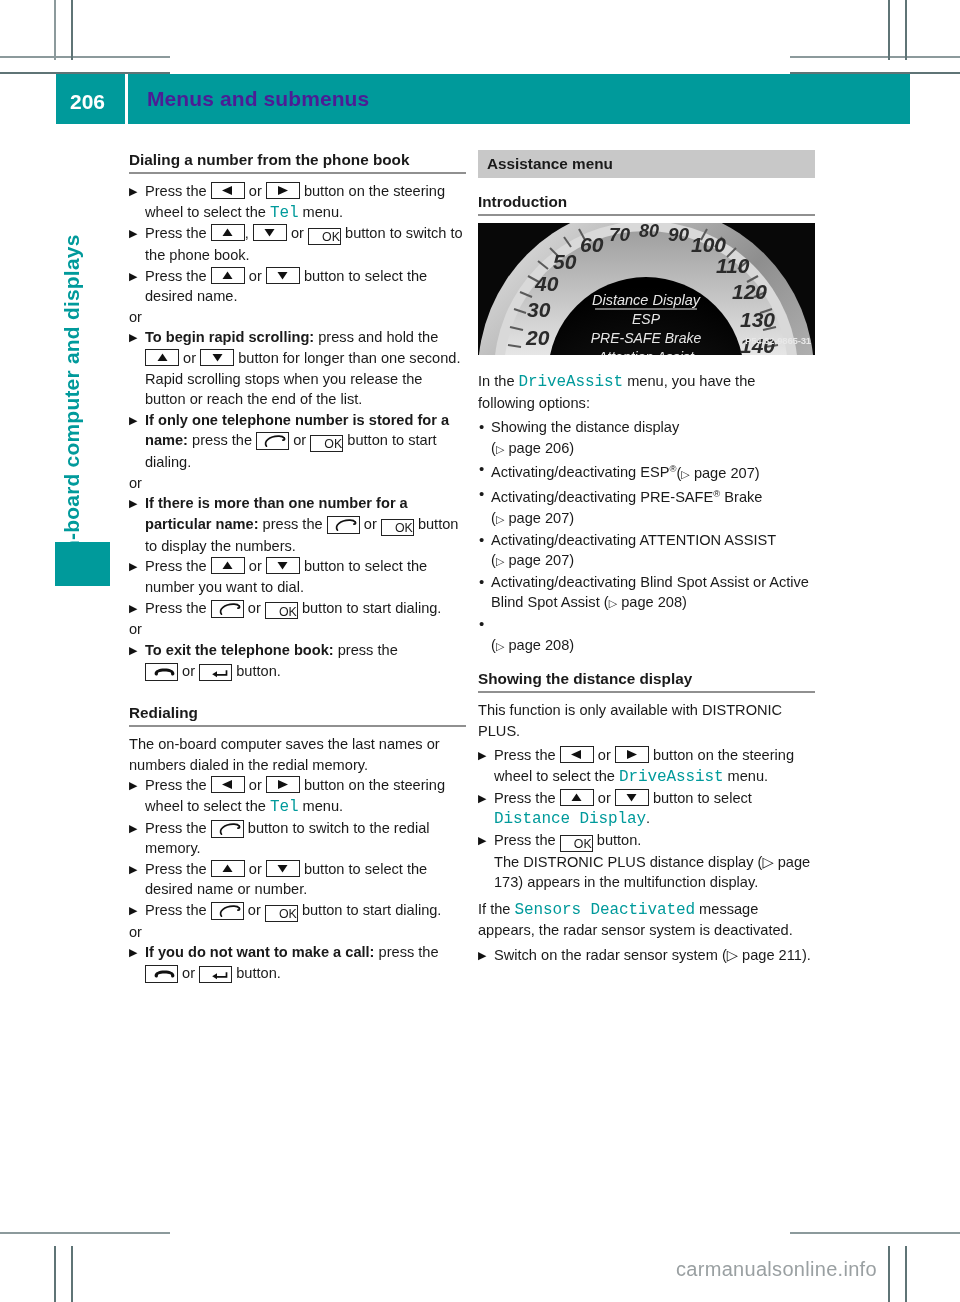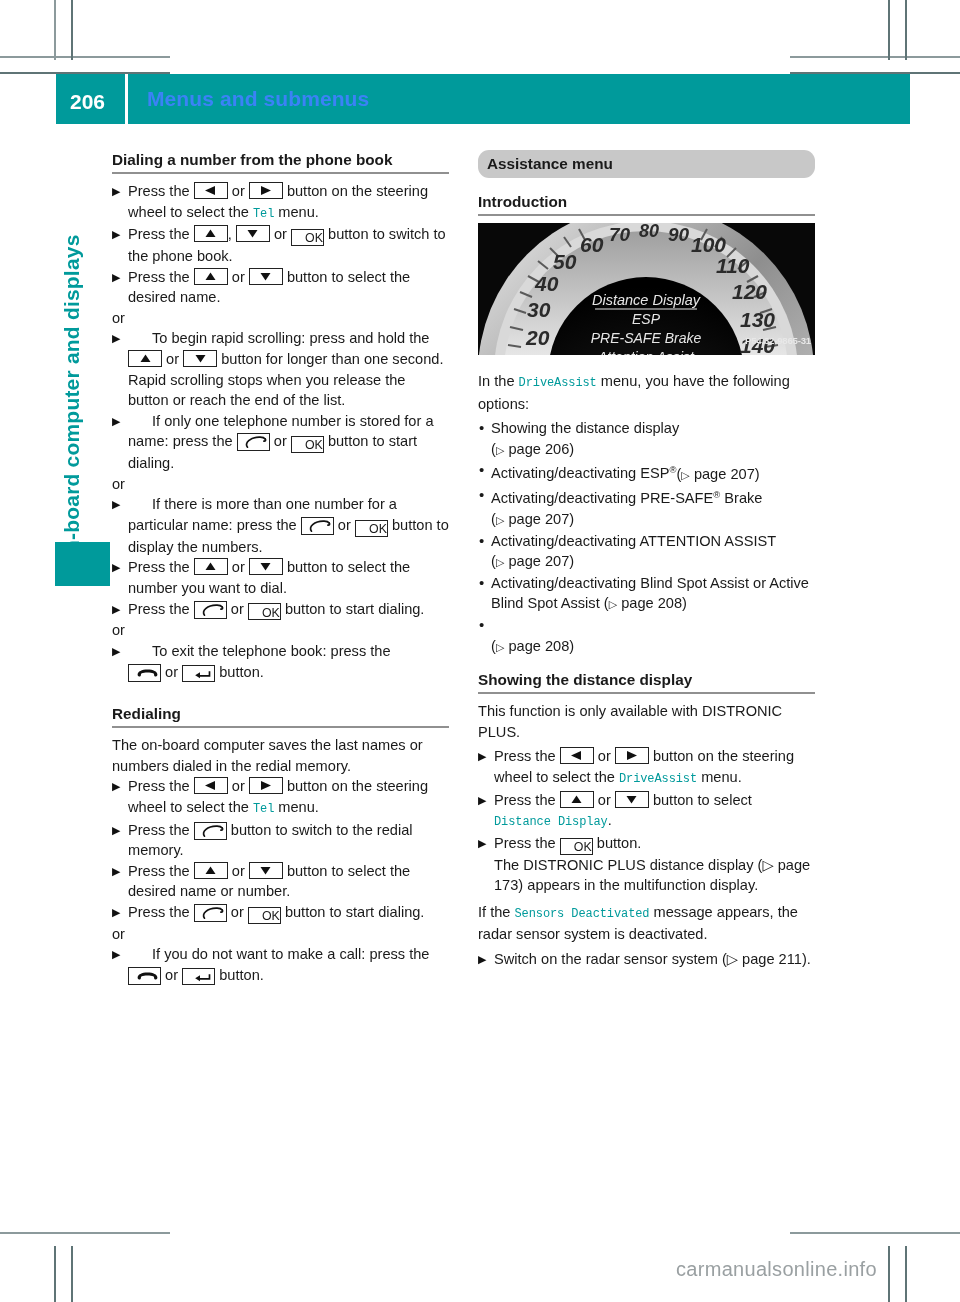--- a/index.html
+++ b/index.html
@@ -55,21 +55,21 @@
     height: 50px;
     background: #ffffff;
   }
   .header-title {
     position: absolute;
     left: 147px;
     top: 74px;
     height: 50px;
     display: flex;
     align-items: center;
-    color: #3b82f6;
+    color: #4c1d95;
     font-size: 21px;
     font-weight: bold;
     letter-spacing: 0.1px;
   }
 
   
   .side-label {
     position: absolute;
     left: -163px;
     top: 390px;
@@ -90,21 +90,21 @@
     background: #009a9b;
   }
 
   
   .col {
     position: absolute;
     top: 150px;
     font-size: 14.6px;
     line-height: 20.6px;
   }
-  .col-left  { left: 112px; width: 337px; }
+  .col-left  { left: 129px; width: 337px; }
   .col-right { left: 478px; width: 337px; }
 
   
   h3.sec-head {
     font-size: 15.3px;
     font-weight: bold;
     margin: 0 0 2px 0;
     padding: 0;
     line-height: 20px;
   }
@@ -114,21 +114,20 @@
     margin: 1px 0 7px 0;
   }
 
   .gray-head {
     background: #c8c8c8;
     font-size: 15.3px;
     font-weight: bold;
     padding: 4px 0 5px 9px;
     margin: 0 0 14px 0;
     line-height: 19px;
-    border-radius: 11px;
   }
 
   
   p.para {
     margin: 0 0 0 0;
     padding: 0;
   }
   p.spaced { margin-bottom: 4px; }
 
   .step {
@@ -159,22 +158,22 @@
   }
   .bullet::before {
     content: "\2022";
     position: absolute;
     left: 1px;
     top: 0;
     font-size: 15px;
     line-height: 20.6px;
   }
 
-  b { font-weight: normal; margin-left: 24px; }
-  .teal { color: #009a9b; font-family: "Liberation Mono", monospace; font-size: 12px; letter-spacing: -0.1px; }
+  b { font-weight: bold; }
+  .teal { color: #009a9b; font-family: "Liberation Mono", monospace; font-size: 16px; letter-spacing: -0.1px; }
   .ref  { white-space: nowrap; }
   .ref .tri { font-size: 11px; }
   sup { font-size: 9.5px; vertical-align: 0.55em; }
 
   .gap-s { height: 6px; }
   .gap-m { height: 13px; }
   .gap-l { height: 22px; }
 
   
   .key {

